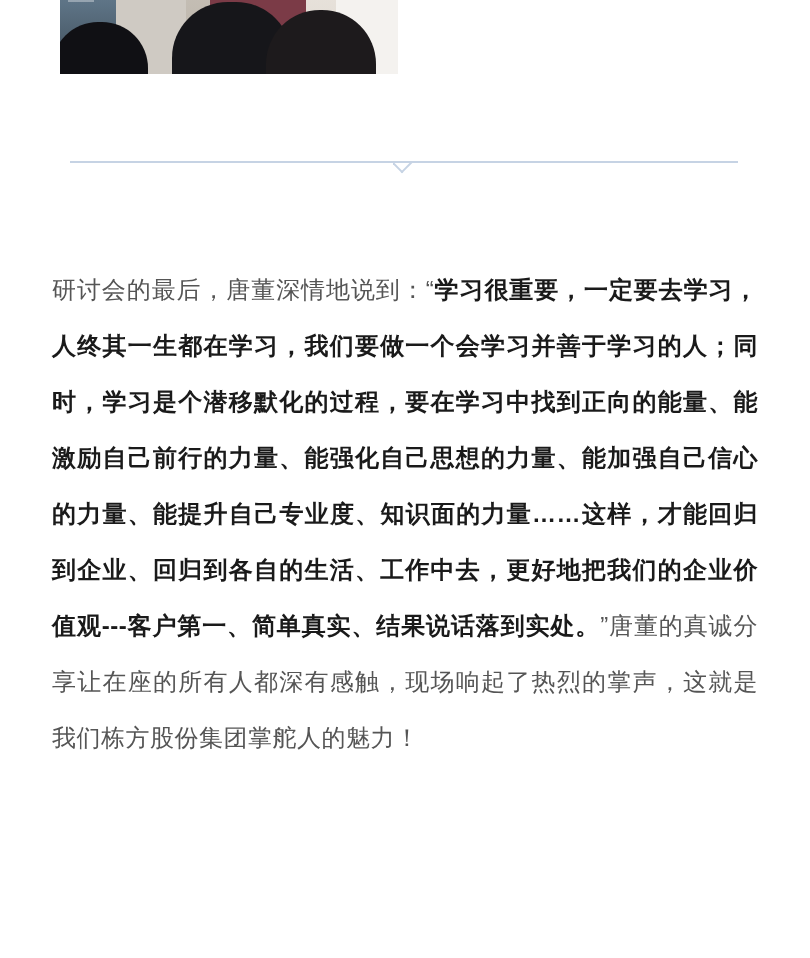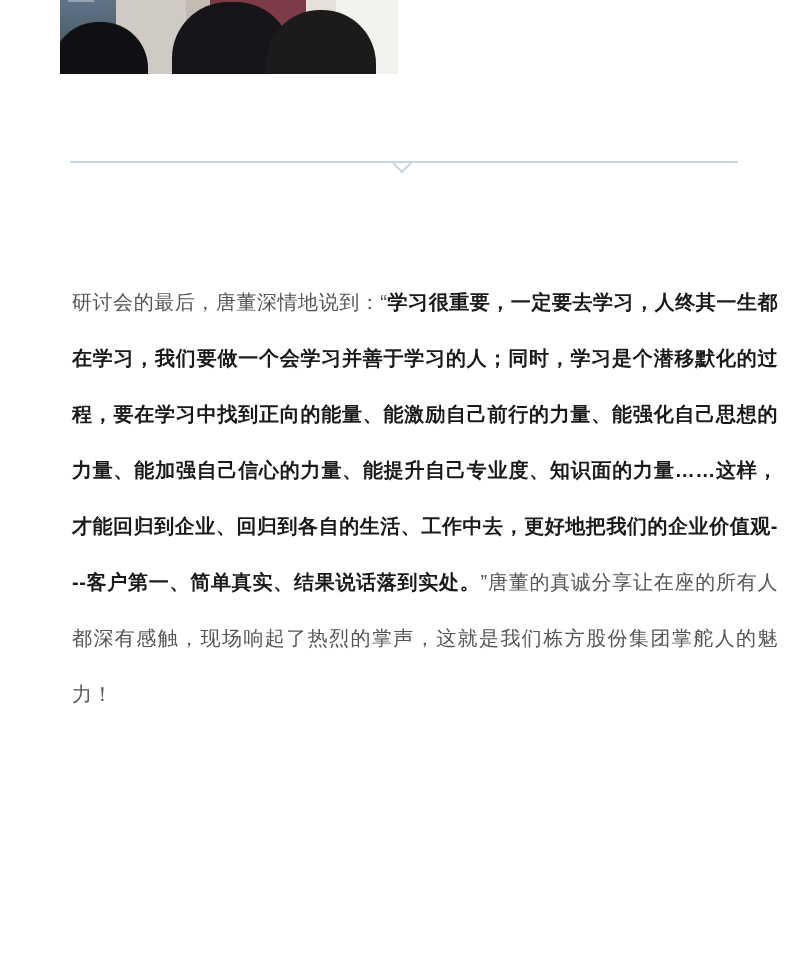--- a/index.html
+++ b/index.html
@@ -142,29 +142,28 @@
     height: 14px;
     border-right: 2px solid #c6d3e4;
     border-bottom: 2px solid #c6d3e4;
     transform: rotate(45deg);
   }
 
   
   .article {
     position: absolute;
     left: 52px;
-    top: 274px;
+    top: 262px;
     width: 706px;
-    font-size: 20px;
+    font-size: 24px;
     line-height: 56px;
     color: #3f3f3f;
     letter-spacing: 0.5px;
     text-align: justify;
     text-justify: inter-ideograph;
-    margin-left: 20px;
   }
   .article .lead {
     color: #555555;
     font-weight: normal;
   }
   .article .quote {
     color: #1a1a1a;
     font-weight: bold;
   }
   .article .tail {

